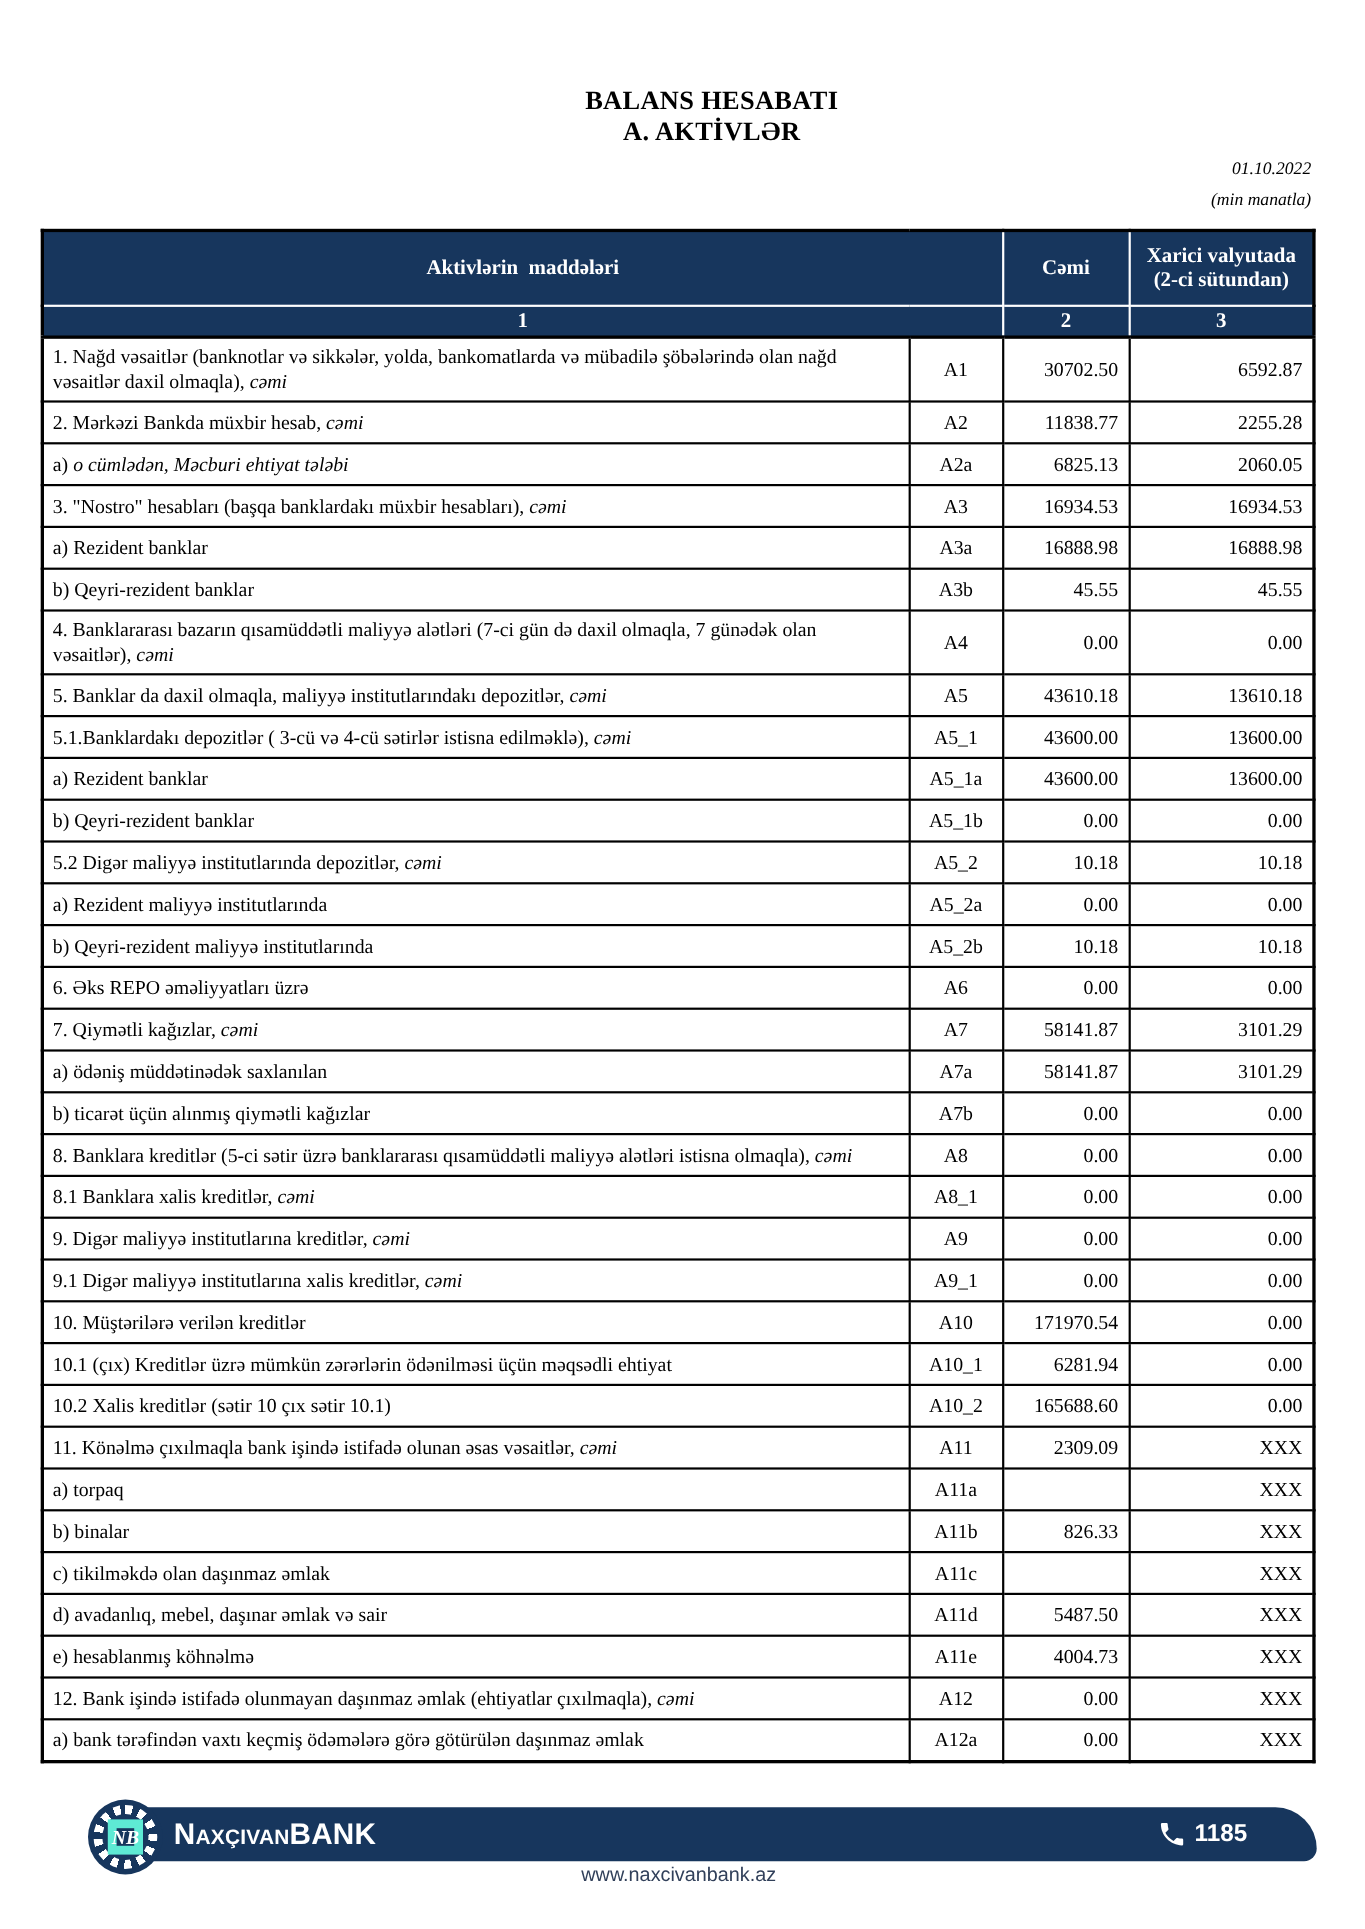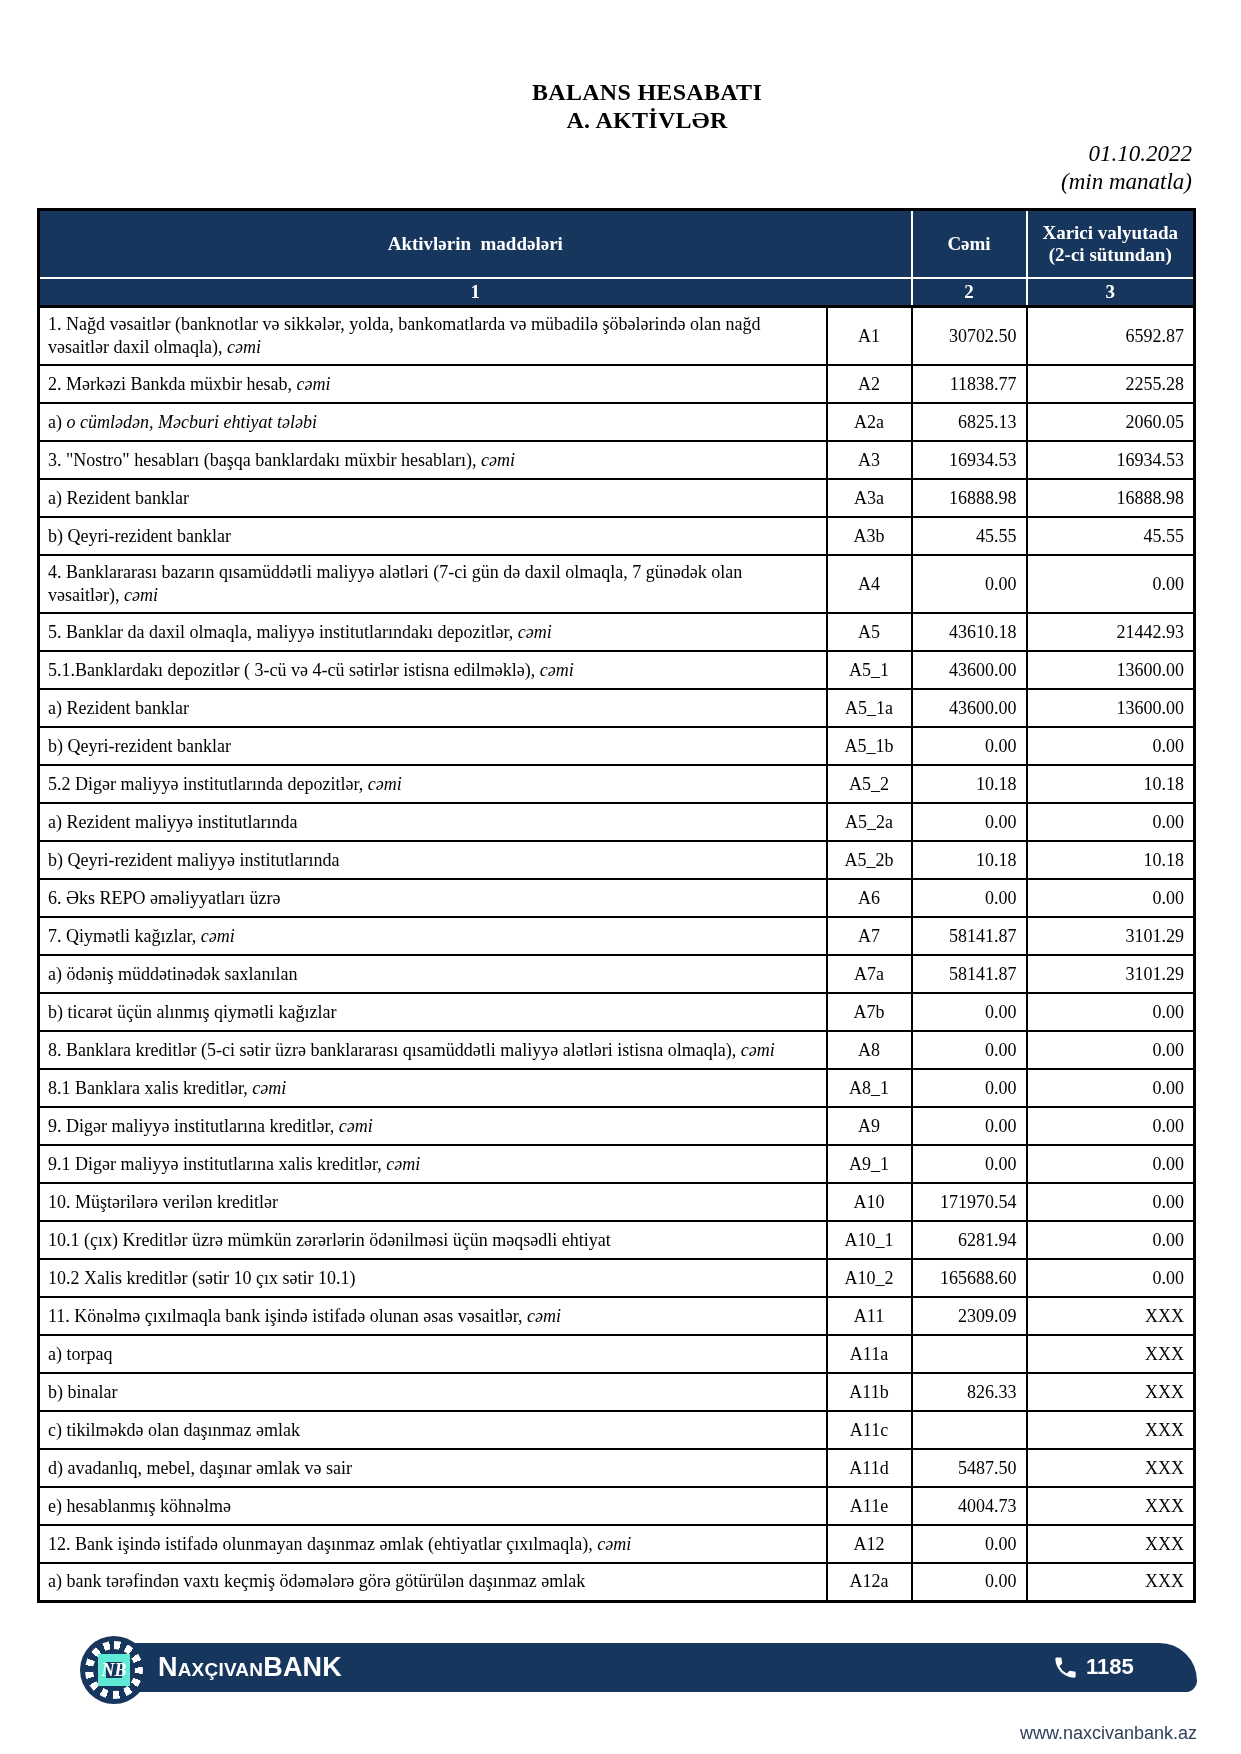--- a/index.html
+++ b/index.html
@@ -14,21 +14,21 @@
     margin:0 auto;
   }
   .doc-title {
     position:absolute; top:78px; left:47px; width:1200px;
     text-align:center;
     font-weight:bold; font-size:24px; line-height:28px;
     letter-spacing:0.3px;
   }
   .date-block {
     position:absolute; top:140px; left:37px; width:1155px;
-    text-align:right; font-style:italic; font-size:23px; line-height:28px;
+    text-align:right; font-style:italic; font-size:16px; line-height:28px;
   }
   table.balance-table {
     position:absolute; top:208px; left:37px;
     width:1156px;
     border-collapse:collapse;
     border:3px solid #000;
     table-layout:fixed;
   }
   col.c-desc { width:788px; }
   col.c-code { width:85px; }
@@ -100,23 +100,23 @@
     position:absolute; left:1052px; top:1650px;
     display:flex; align-items:center; gap:7px;
     color:#ffffff;
   }
   .phone-block .phone-num {
     font-family:"Liberation Sans", sans-serif;
     font-weight:700; font-size:22px; line-height:34px;
   }
   .website {
     position:absolute; top:1694px; left:37px; width:1160px;
-    text-align:right;
+    text-align:center;
     font-family:"Liberation Sans", sans-serif;
-    font-size:18px; color:#31405a;margin-top:29px;
+    font-size:18px; color:#31405a;
   }
 </style>
 </head>
 <body>
 
 <div class="page">
 
   <div class="doc-title">
     <div>BALANS HESABATI</div>
     <div>A. AKTİVLƏR</div>
@@ -186,21 +186,21 @@
         <tr>
           <td class="desc"><span>4. Banklararası bazarın qısamüddətli maliyyə alətləri (7-ci gün də daxil olmaqla, 7 günədək olan vəsaitlər), </span><span class="it">cəmi</span></td>
           <td class="code">A4</td>
           <td class="val">0.00</td>
           <td class="val">0.00</td>
         </tr>
         <tr>
           <td class="desc"><span>5. Banklar da daxil olmaqla, maliyyə institutlarındakı depozitlər, </span><span class="it">cəmi</span></td>
           <td class="code">A5</td>
           <td class="val">43610.18</td>
-          <td class="val">21442.93</td>
+          <td class="val">13610.18</td>
         </tr>
         <tr>
           <td class="desc"><span>5.1.Banklardakı depozitlər ( 3-cü və 4-cü sətirlər istisna edilməklə), </span><span class="it">cəmi</span></td>
           <td class="code">A5_1</td>
           <td class="val">43600.00</td>
           <td class="val">13600.00</td>
         </tr>
         <tr>
           <td class="desc indent"><span>a) Rezident banklar</span></td>
           <td class="code">A5_1a</td>

